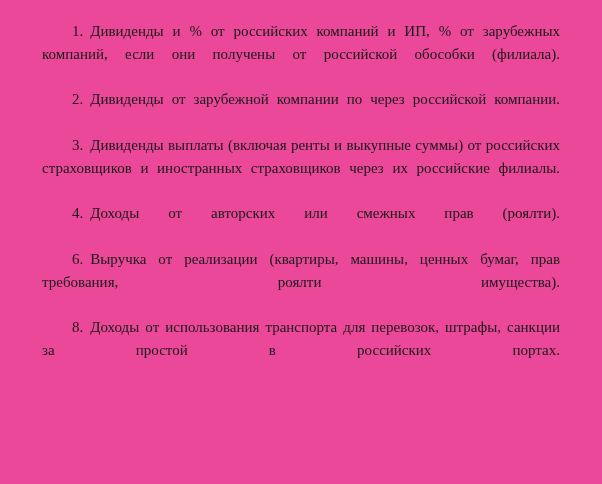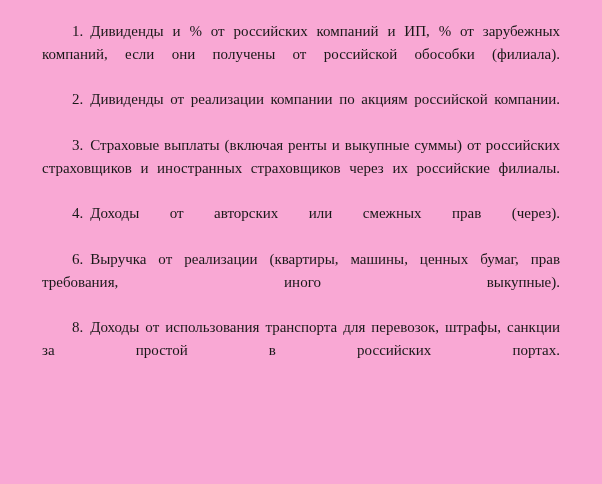--- a/index.html
+++ b/index.html
@@ -53,22 +53,22 @@
   }
 
   .num-gap {
     display: inline-block;
     width: 7px;
   }
 </style>
 </head>
 <body>
 
-<div class="page" style="background: #f9a8d4;">
+<div class="page" style="background: #ec4899;">
   <div class="doc-body" id="list-root" style="color: rgb(24, 24, 24);">
       <p class="list-item"><span class="item-number">1.</span><span class="num-gap"></span><span class="item-text">Дивиденды и % от российских компаний и ИП, % от зарубежных компаний, если они получены от российской обособки (филиала).</span></p>
-      <p class="list-item"><span class="item-number">2.</span><span class="num-gap"></span><span class="item-text">Дивиденды от реализации компании по акциям российской компании.</span></p>
-      <p class="list-item"><span class="item-number">3.</span><span class="num-gap"></span><span class="item-text">Страховые выплаты (включая ренты и выкупные суммы) от российских страховщиков и иностранных страховщиков через их российские филиалы.</span></p>
-      <p class="list-item"><span class="item-number">4.</span><span class="num-gap"></span><span class="item-text">Доходы от авторских или смежных прав (через).</span></p>
-      <p class="list-item"><span class="item-number">6.</span><span class="num-gap"></span><span class="item-text">Выручка от реализации (квартиры, машины, ценных бумаг, прав требования, иного выкупные).</span></p>
+      <p class="list-item"><span class="item-number">2.</span><span class="num-gap"></span><span class="item-text">Дивиденды от зарубежной компании по через российской компании.</span></p>
+      <p class="list-item"><span class="item-number">3.</span><span class="num-gap"></span><span class="item-text">Дивиденды выплаты (включая ренты и выкупные суммы) от российских страховщиков и иностранных страховщиков через их российские филиалы.</span></p>
+      <p class="list-item"><span class="item-number">4.</span><span class="num-gap"></span><span class="item-text">Доходы от авторских или смежных прав (роялти).</span></p>
+      <p class="list-item"><span class="item-number">6.</span><span class="num-gap"></span><span class="item-text">Выручка от реализации (квартиры, машины, ценных бумаг, прав требования, роялти имущества).</span></p>
       <p class="list-item"><span class="item-number">8.</span><span class="num-gap"></span><span class="item-text">Доходы от использования транспорта для перевозок, штрафы, санкции за простой в российских портах.</span></p>
     </div>
 </div>
 
 </body></html>

